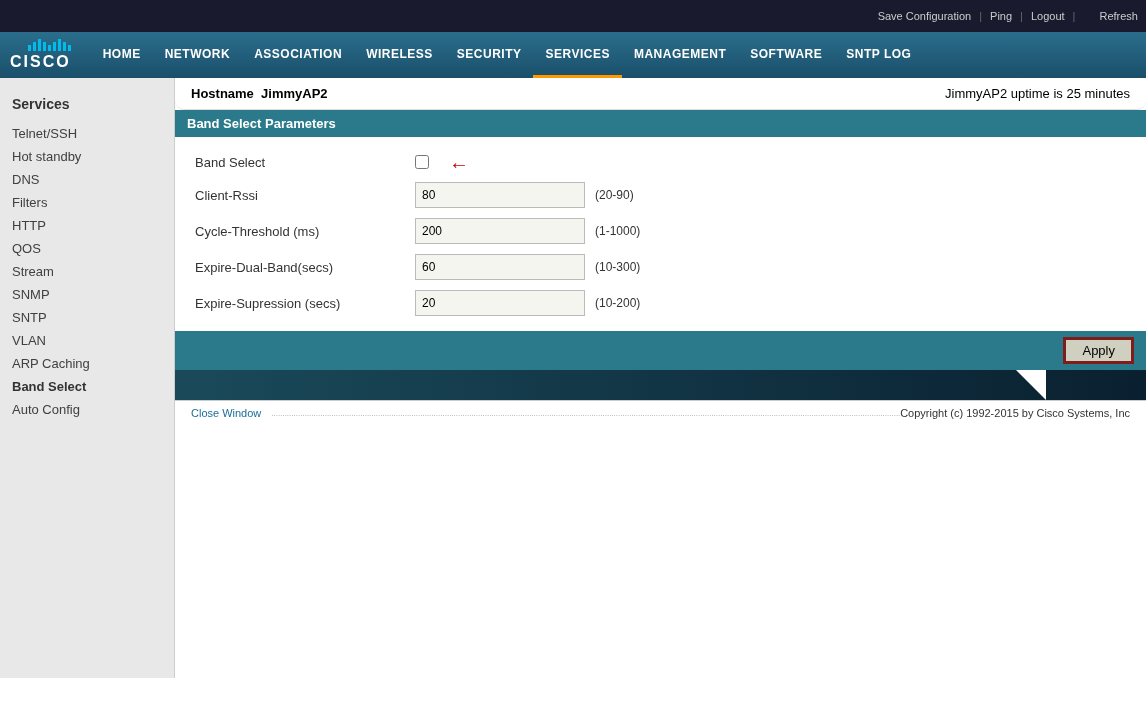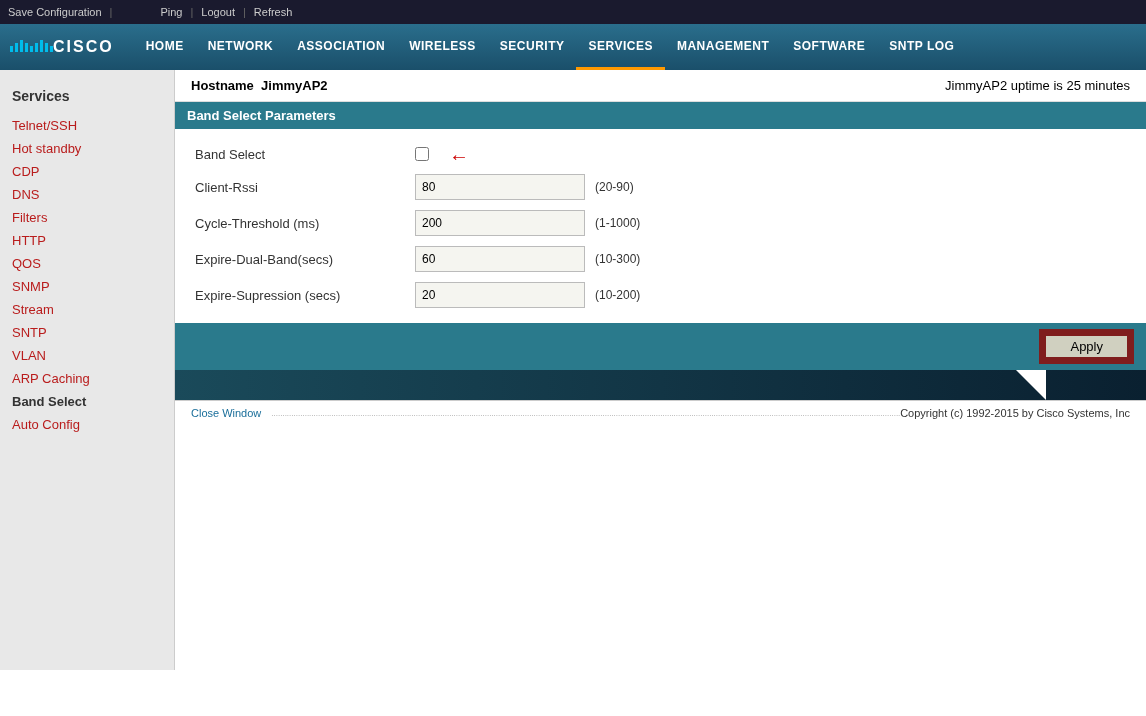--- a/index.html
+++ b/index.html
@@ -5,39 +5,40 @@
     * { margin: 0; padding: 0; box-sizing: border-box; }
     body { font-family: Arial, sans-serif; font-size: 13px; background: #fff; width: 1146px; }
 
     
     #top-bar {
       background: #1a1a2e;
       color: #ccc;
       font-size: 11px;
       padding: 2px 8px;
       display: flex;
+      justify-content: flex-end;
       align-items: center;
       gap: 8px;
-      height: 24px;
+      height: 32px;
     }
     #top-bar a, #top-bar span { color: #ccc; text-decoration: none; cursor: pointer; }
     #top-bar .sep { color: #666; }
 
     
     #nav-bar {
       background: linear-gradient(to bottom, #2a6e8c, #1a4f6a);
       display: flex;
       align-items: center;
       height: 46px;
       padding: 0 0 0 10px;
     }
     #logo {
       display: flex;
-      flex-direction: row;
-      align-items: center;
+      flex-direction: column;
+      align-items: flex-end;
       margin-right: 20px;
     }
     #logo .bars {
       display: flex; gap: 2px; align-items: flex-end; margin-bottom: 2px;
     }
     #logo .bars span {
       display: inline-block; width: 3px; background: #00bceb;
     }
     #logo .cisco-text { color: #fff; font-size: 16px; font-weight: bold; letter-spacing: 2px; }
 
@@ -57,33 +58,34 @@
     
     #sidebar {
       width: 175px; background: #e8e8e8; border-right: 1px solid #ccc;
       padding: 10px 0;
     }
     #sidebar .sidebar-title {
       font-size: 14px; font-weight: bold; color: #333;
       padding: 8px 12px 10px 12px;
     }
     .sidebar-item {
-      display: block; padding: 4px 12px; color: #b91c1c;
+      display: block; padding: 4px 12px; color: #404040;
       text-decoration: none; font-size: 13px; cursor: pointer;
     }
     .sidebar-item.active { color: #333; font-weight: bold; text-decoration: none; }
 
     
     #main-content { flex: 1; padding: 0; background: #fff; }
 
     
     #hostname-bar {
       display: flex; justify-content: space-between; align-items: center;
       padding: 8px 16px; background: #fff; border-bottom: 1px solid #ddd;
       font-size: 13px;
+      border-radius: 9px;
     }
 
     
     .section-header {
       background: #2a7a8c; color: #fff; font-size: 13px; font-weight: bold;
       padding: 6px 12px; margin: 0;
     }
 
     
     .form-table { width: 100%; padding: 10px 0; }
@@ -107,21 +109,21 @@
       margin-left: 10px; line-height: 1;
     }
 
     
     .apply-row {
       display: flex; justify-content: flex-end;
       padding: 6px 12px;
       background: #2a7a8c;
     }
     .apply-btn {
-      background: #d0d0c0; border: 7px solid #7f1d1d; padding: 3px 24px;
+      background: #d0d0c0; border: 3px solid #7f1d1d; padding: 3px 16px;
       font-size: 13px; cursor: pointer; font-weight: normal;
     }
 
     
     .dark-bar {
       background: linear-gradient(to right, #1a4a5a, #0a2030);
       height: 30px; margin-top: 0; position: relative;
     }
     .dark-bar::after {
       content: ''; position: absolute; right: 100px; top: 0;
@@ -137,25 +139,25 @@
     #footer a { color: #1a6e9a; text-decoration: none; margin-right: 10px; }
     .footer-dots { flex: 1; color: #999; font-size: 8px; overflow: hidden; white-space: nowrap; }
     .copyright { font-size: 11px; color: #333; }
   </style>
 </head>
 <body>
 
 <div id="top-bar">
   <span style="cursor:pointer;color:#ccc;">Save Configuration</span>
   <span class="sep">|</span>
-  <span style="cursor:pointer;color:#ccc;margin-left:40px;">Ping</span>
+  <span style="cursor:pointer;color:#ccc;">Ping</span>
   <span class="sep">|</span>
   <span style="cursor:pointer;color:#ccc;">Logout</span>
   <span class="sep">|</span>
-  <span style="cursor:pointer;color:#ccc;">Refresh</span>
+  <span style="cursor:pointer;color:#ccc;margin-left:16px;">Refresh</span>
 </div>
 
 <div id="nav-bar">
   <div id="logo">
     <div class="bars">
       <span style="height:6px"></span>
       <span style="height:9px"></span>
       <span style="height:12px"></span>
       <span style="height:9px"></span>
       <span style="height:6px"></span>
@@ -178,27 +180,26 @@
     <a class="nav-item underlined">SNTP LOG</a>
   </div>
 </div>
 
 <div id="content-wrapper">
 
   <div id="sidebar">
     <div class="sidebar-title">Services</div>
     <a class="sidebar-item">Telnet/SSH</a>
     <a class="sidebar-item">Hot standby</a>
-    <a class="sidebar-item">CDP</a>
     <a class="sidebar-item">DNS</a>
     <a class="sidebar-item">Filters</a>
     <a class="sidebar-item">HTTP</a>
     <a class="sidebar-item">QOS</a>
+    <a class="sidebar-item">Stream</a>
     <a class="sidebar-item">SNMP</a>
-    <a class="sidebar-item">Stream</a>
     <a class="sidebar-item">SNTP</a>
     <a class="sidebar-item">VLAN</a>
     <a class="sidebar-item">ARP Caching</a>
     <a class="sidebar-item active">Band Select</a>
     <a class="sidebar-item">Auto Config</a>
   </div>
 
   <div id="main-content">
 
     <div id="hostname-bar">

